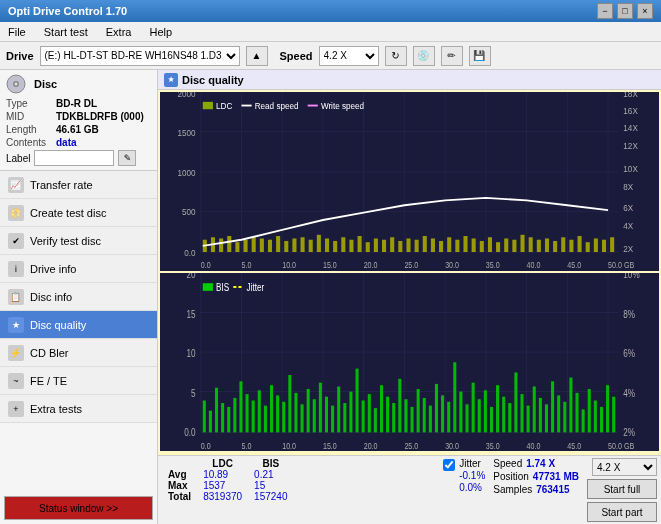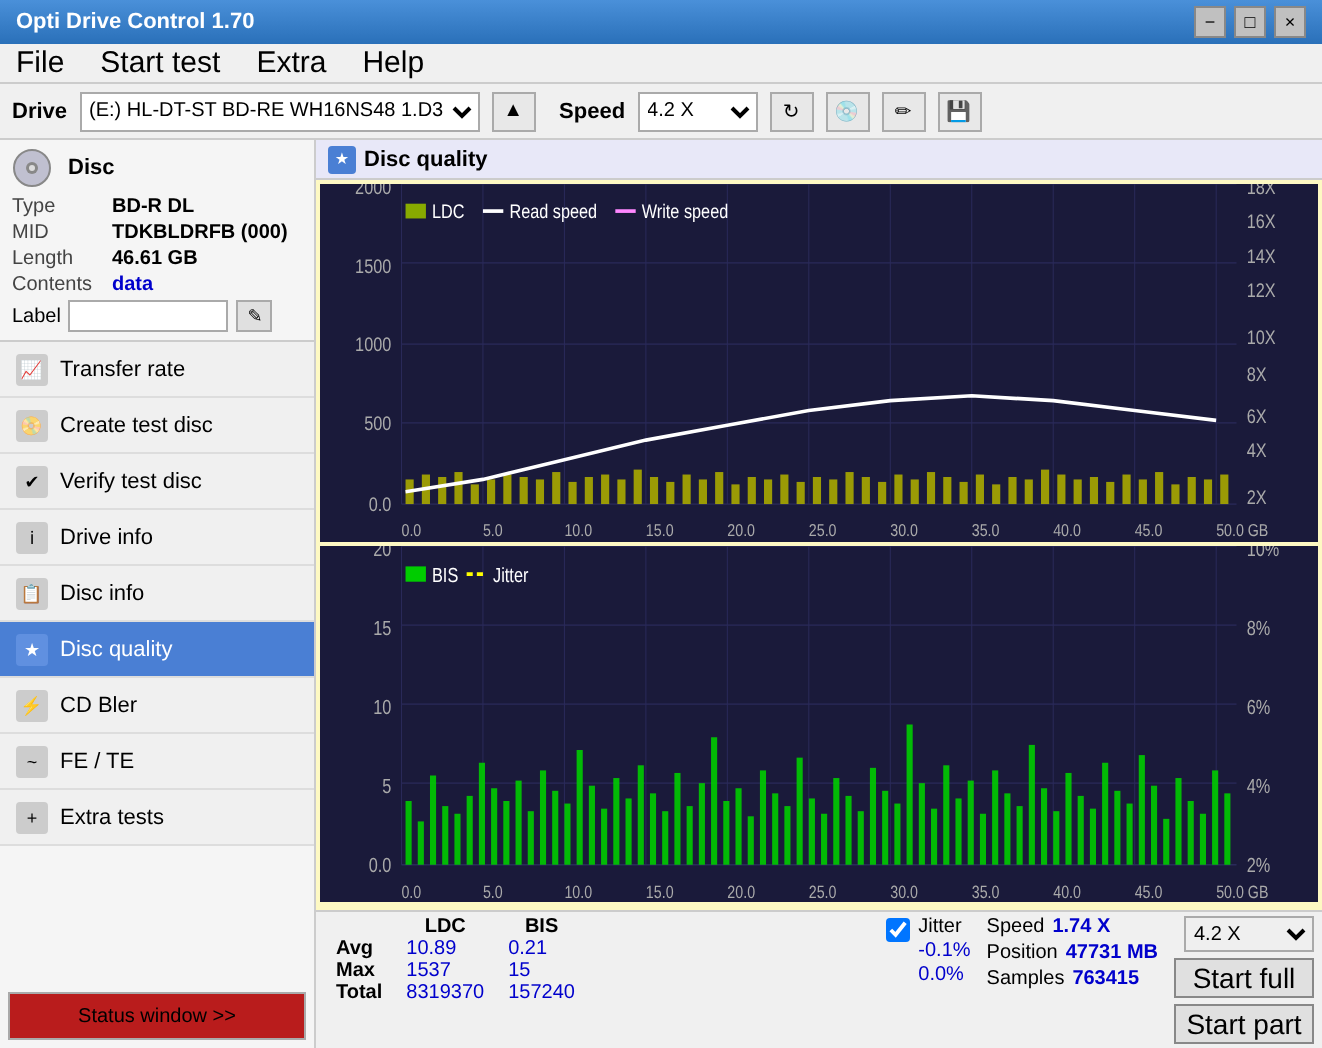--- a/index.html
+++ b/index.html
@@ -37,21 +37,21 @@
     
     .menubar {
       background: #f0f0f0;
       height: 20px;
       display: flex;
       align-items: center;
       padding: 0 4px;
       border-bottom: 1px solid #ccc;
       gap: 10px;
     }
-    .menubar-item { font-size: 15px; cursor: pointer; padding: 2px 4px; }
+    .menubar-item { font-size: 11px; cursor: pointer; padding: 2px 4px; }
 
     
     .drivebar {
       background: #f0f0f0;
       height: 28px;
       display: flex;
       align-items: center;
       padding: 0 6px;
       border-bottom: 1px solid #ccc;
       gap: 6px;
@@ -293,21 +293,21 @@
     }
     .speed-select-small {
       height: 18px;
       font-size: 10px;
       border: 1px solid #aaa;
       width: 65px;
     }
     .action-btn {
       width: 70px;
       height: 20px;
-      font-size: 14px;
+      font-size: 10px;
       border: 1px solid #888;
       background: #e0e0e0;
       cursor: pointer;
     }
   </style>
 </head>
 <body>
 
 <div class="titlebar">
   <span class="titlebar-title">Opti Drive Control 1.70</span>

